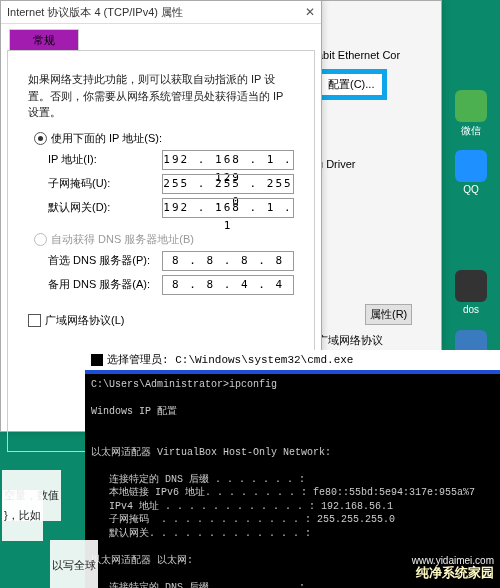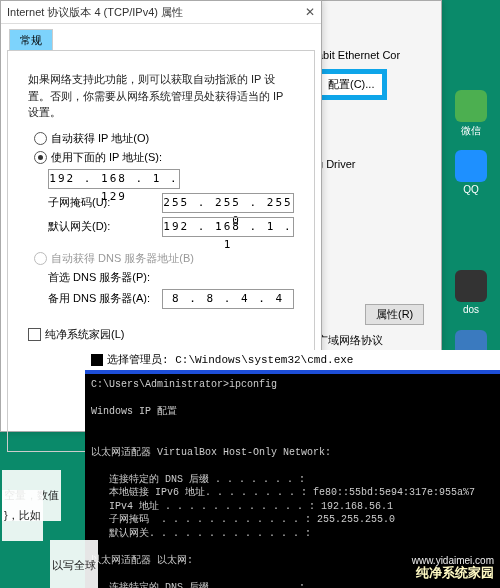--- a/index.html
+++ b/index.html
@@ -1,25 +1,25 @@
 <!DOCTYPE html>
 <html><head>
 <meta charset="utf-8">
 <style>
 body { margin:0; font-family:"Microsoft YaHei",Tahoma,sans-serif; font-size:11px; background:#0a8a6a; width:500px; height:588px; overflow:hidden; position:relative; }
 .win { position:absolute; background:#fff; border:1px solid #aaa; box-shadow:0 0 8px rgba(0,0,0,.2); }
 .back-win { left:310px; top:0; width:130px; height:350px; background:#f5f5f5; }
 .back-win .bw-r { padding:4px; }
 .bw-link { color:#000; font-size:11px; padding:4px 2px; }
 .bw-btn { border:5px solid #0ea5e9; background:#fff; padding:3px 8px; font-size:11px; margin:4px 0; display:inline-block; }
-.bw-prop { border:1px solid #aaa; background:#e1e1e1; padding:2px 10px; font-size:11px; display:inline-block; margin-top:130px; margin-left:50px;}
+.bw-prop { border:1px solid #aaa; background:#e1e1e1; padding:2px 4px; font-size:11px; display:inline-block; margin-top:130px; margin-left:50px;}
 .props { left:0; top:0; width:320px; height:430px; }
 .titlebar { height:22px; line-height:22px; padding:0 6px; font-size:11px; border-bottom:1px solid #ddd; display:flex; justify-content:space-between; color:#333;}
 .close-x { font-size:12px; color:#555; }
-.tab { display:inline-block; padding:3px 10px; border:1px solid #ccc; border-bottom:none; margin:4px 0 0 8px; font-size:11px; background:#7dd3fc; position:relative; top:1px;}
+.tab { display:inline-block; padding:3px 23px; border:1px solid #ccc; border-bottom:none; margin:4px 0 0 8px; font-size:11px; background:#a21caf; position:relative; top:1px;}
 .pane { border:1px solid #ccc; margin:0 6px 6px 6px; padding:20px; height:360px; position:relative;}
 .desc { font-size:11px; color:#222; line-height:1.5; margin-bottom:10px;}
 .radio-row { font-size:11px; margin:4px 0 4px 6px;}
 .radio { display:inline-block; width:11px; height:11px; border:1px solid #555; border-radius:50%; vertical-align:middle; margin-right:4px; position:relative;}
 .radio.sel::after { content:""; position:absolute; width:5px; height:5px; background:#333; border-radius:50%; left:3px; top:3px;}
 .field-row { display:flex; align-items:center; margin:4px 0 4px 20px; font-size:11px;}
 .field-row label { flex:1; }
 .ip-box { width:130px; height:18px; border:1px solid #999; font-family:Consolas,monospace; text-align:center; font-size:11px; letter-spacing:2px; line-height:18px;}
 .chk-row { font-size:11px; margin-top:18px; }
 .chk { display:inline-block; width:11px; height:11px; border:1px solid #555; vertical-align:middle; margin-right:4px;}
@@ -59,46 +59,47 @@
 
 <div class="win props">
   <div class="titlebar">
     <span>Internet 协议版本 4 (TCP/IPv4) 属性</span>
     <span class="close-x">✕</span>
   </div>
   <span class="tab">常规</span>
   <div class="pane">
     <div class="desc">如果网络支持此功能，则可以获取自动指派的 IP 设置。否则，你需要从网络系统管理员处获得适当的 IP 设置。</div>
 
-    <div class="radio-row"><span class="radio"></span><span>自动获得 IP 地址(O)</span></div>
     <div class="radio-row"><span class="radio sel"></span><span>使用下面的 IP 地址(S):</span></div>
 
     <div class="field-row">
+        <label>IP 地址(I):</label>
         <div class="ip-box">192 . 168 .  1  . 129</div>
       </div>
     <div class="field-row">
         <label>子网掩码(U):</label>
         <div class="ip-box">255 . 255 . 255 .  0</div>
       </div>
     <div class="field-row">
         <label>默认网关(D):</label>
         <div class="ip-box">192 . 168 .  1  .  1</div>
       </div>
 
     <div class="radio-row" style="margin-top:14px; color:#999;"><span class="radio" style="border-color:#bbb"></span><span>自动获得 DNS 服务器地址(B)</span></div>
 
     <div class="field-row">
         <label>首选 DNS 服务器(P):</label>
+        <div class="ip-box">8  .  8  .  8  .  8</div>
       </div>
     <div class="field-row">
         <label>备用 DNS 服务器(A):</label>
         <div class="ip-box">8  .  8  .  4  .  4</div>
       </div>
 
-    <div class="chk-row"><span class="chk"></span><span>纯净系统家园(L)</span></div>
+    <div class="chk-row"><span class="chk"></span><span>广域网络协议(L)</span></div>
   </div>
 </div>
 
 <div class="cmd">
   <div class="cmd-title">
       <span class="cmd-ico"></span>
       <span>选择管理员: C:\Windows\system32\cmd.exe</span>
     </div>
   <div class="cmd-body" id="cmd-body">C:\Users\Administrator&gt;ipconfig
 

